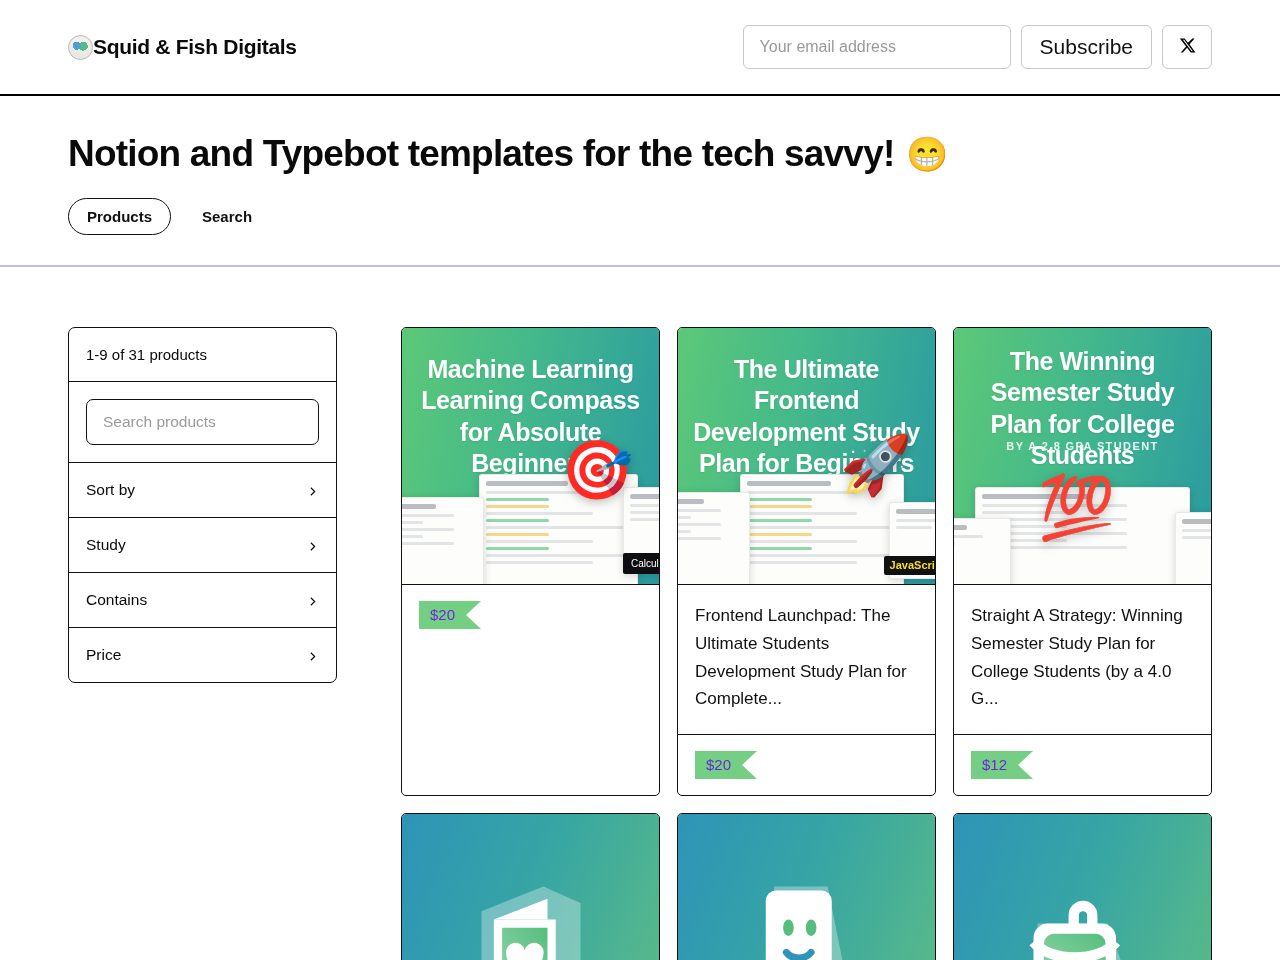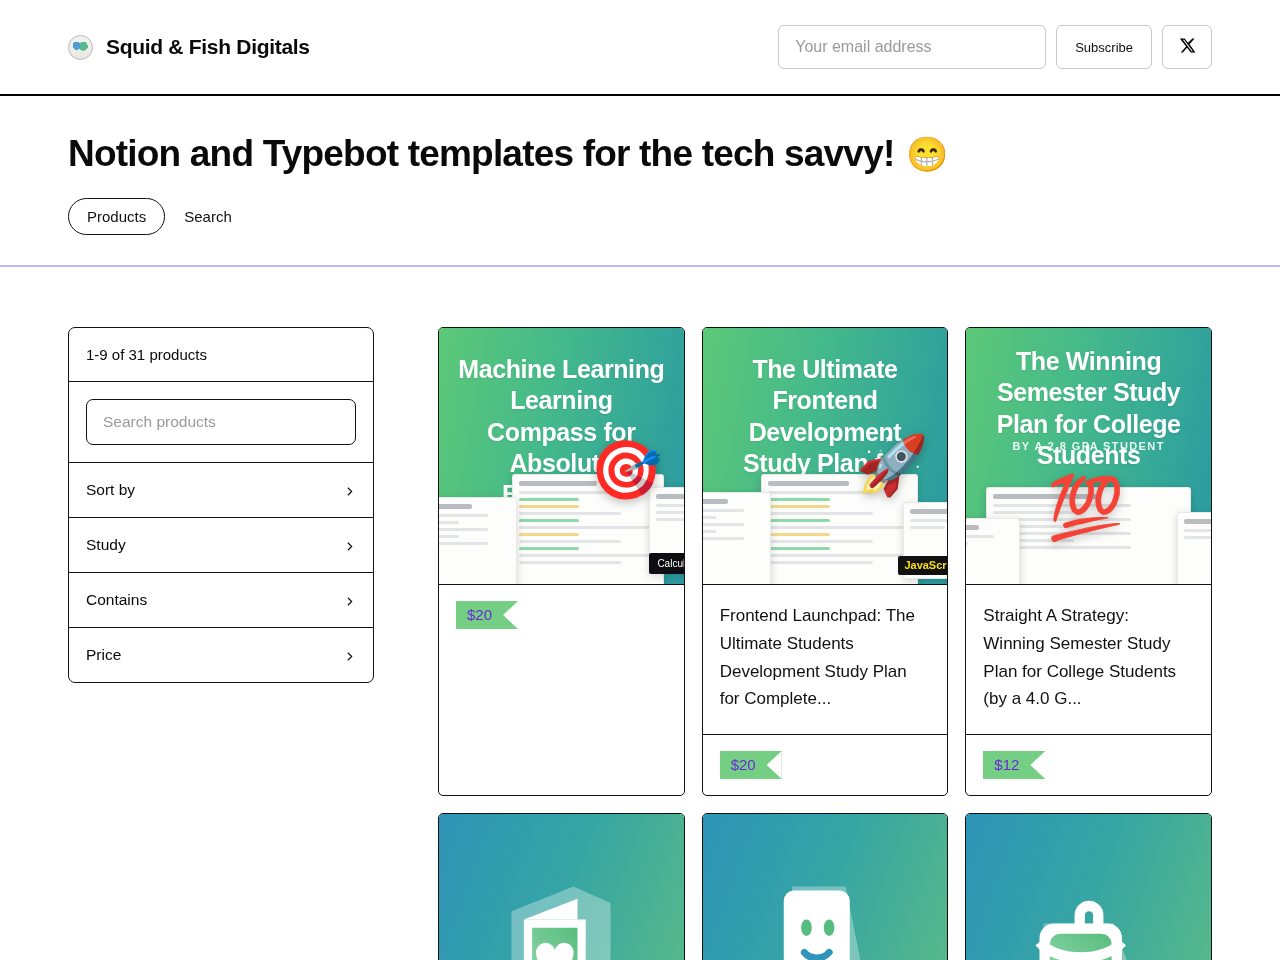--- a/index.html
+++ b/index.html
@@ -14,21 +14,21 @@
 
   
   .site-header {
     height: 96px;
     border-bottom: 2px solid #000000;
     display: flex;
     align-items: center;
     justify-content: space-between;
     padding: 0 68px;
   }
-  .brand { display: flex; align-items: center; gap: 13px; justify-content: space-between; }
+  .brand { display: flex; align-items: center; gap: 0; justify-content: space-between; }
   .brand-logo {
     width: 25px; height: 25px; border-radius: 50%;
     border: 1px solid #b9b9b9;
     background:
       radial-gradient(circle at 33% 42%, #4e9fd0 0 4px, transparent 4px),
       radial-gradient(circle at 62% 44%, #57b98f 0 4.5px, transparent 4.5px),
       linear-gradient(#f3f3ef, #e8e8e2);
     flex: none;
   }
   .brand-name { font-size: 21px; font-weight: 700; letter-spacing: -0.3px; }
@@ -40,52 +40,52 @@
     padding: 0 16px;
     font-family: "Liberation Sans", sans-serif;
     font-size: 16px; color: #111; background: #fff;
   }
   .email-input::placeholder { color: #9a9a9a; }
   .subscribe-btn {
     height: 44px; padding: 0 18px;
     border: 1px solid #c8c8c8; border-radius: 6px;
     background: #fff; cursor: pointer;
     font-family: "Liberation Sans", sans-serif;
-    font-size: 13px; color: #111;
+    font-size: 21px; color: #111;
   }
   .x-btn {
     width: 50px; height: 44px;
     border: 1px solid #c8c8c8; border-radius: 6px;
     background: #fff; cursor: pointer;
     display: flex; align-items: center; justify-content: center;
   }
   .x-btn svg { width: 17px; height: 17px; fill: #000; }
 
   
   .page-head { padding: 34px 68px 0; border-bottom: 2px solid #c4b5fd; }
   .page-title {
     font-size: 37px; font-weight: 700; letter-spacing: -0.8px;
     margin: 0 0 6px; display: flex; align-items: center; gap: 12px;
     line-height: 1.3;
   }
   .title-emoji { font-size: 34px; line-height: 1; }
-  .tabs { display: flex; align-items: flex-end; gap: 0; padding: 14px 0 30px; }
+  .tabs { display: flex; align-items: flex-end; gap: 12px; padding: 14px 0 30px; font-weight: bold; }
   .tab {
     font-size: 15px; padding: 9px 18px; border-radius: 20px;
     border: 1px solid transparent; cursor: pointer; color: #111;
     background: transparent;
   }
   .tab.active { border-color: #111; }
 
   
   .content { display: flex; padding: 60px 68px 0; gap: 64px; align-items: flex-start; }
 
   
   .filters {
-    width: 306px; flex: none;
+    width: 269px; flex: none;
     border: 1px solid #111; border-radius: 7px;
     overflow: hidden; background: #fff;
   }
   .filter-count {
     padding: 18px 17px; font-size: 15px;
     border-bottom: 1px solid #111;
   }
   .filter-search-wrap { padding: 17px; border-bottom: 1px solid #111; }
   .search-input {
     width: 100%; height: 46px;

